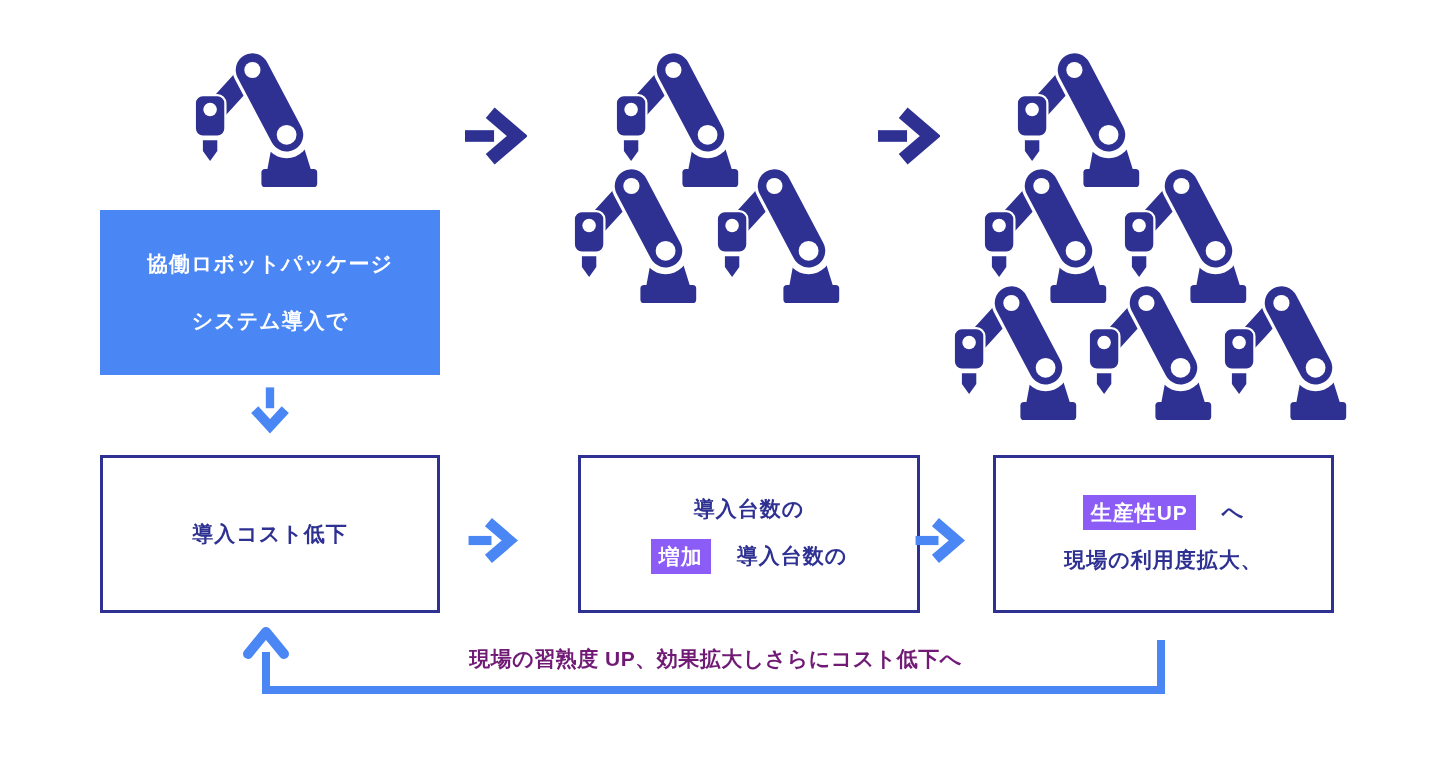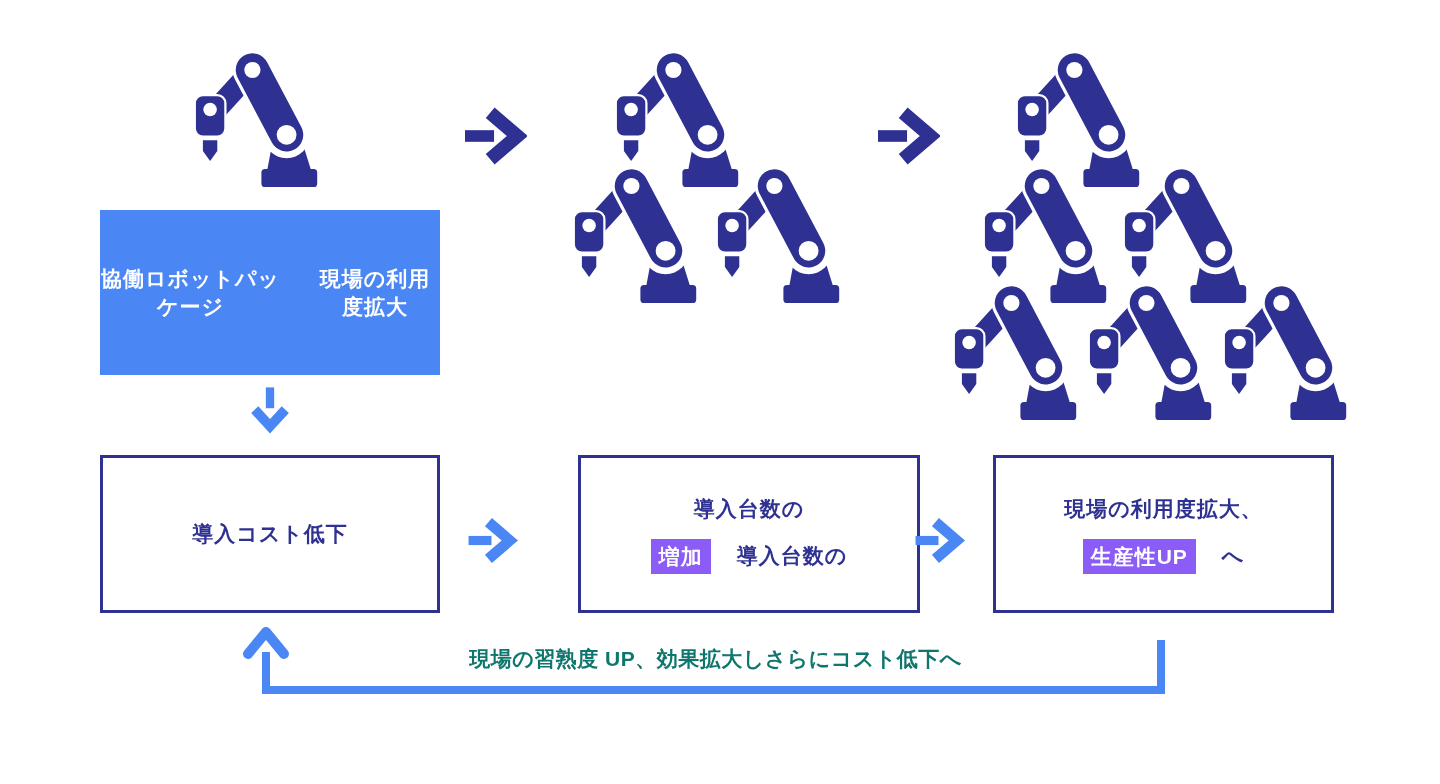--- a/index.html
+++ b/index.html
@@ -29,21 +29,21 @@
   .down-arrow { position: absolute; width: 46px; height: 50px; color: #4a87f5; }
 
   
   .callout {
     position: absolute;
     left: 100px; top: 210px;
     width: 340px; height: 165px;
     background: #4a87f5;
     color: #ffffff;
     display: flex;
-    flex-direction: row;
+    flex-direction: column;
     justify-content: center;
     align-items: center;
     gap: 29px;
     font-size: 21px;
     font-weight: 700;
     letter-spacing: 1px;
     text-align: center;
   }
 
   
@@ -74,21 +74,21 @@
     line-height: 1;
   }
 
   
   .loop-svg { position: absolute; left: 236px; top: 616px; }
   .feedback-label {
     position: absolute;
     left: 268px; top: 645px;
     width: 895px;
     text-align: center;
-    color: #0f766e;
+    color: #701a75;
     font-size: 21px;
     font-weight: 700;
     letter-spacing: 0.5px;
   }
 
   .defs-holder { position: absolute; width: 0; height: 0; overflow: hidden; }
 </style>
 </head>
 <body>
 
@@ -162,21 +162,21 @@
     <svg class="robot" style="left:1087px;top:285px">
         <use href="#sym-robot"></use>
       </svg>
     <svg class="robot" style="left:1222px;top:285px">
         <use href="#sym-robot"></use>
       </svg>
   </div>
 
   <div class="callout">
     <div>協働ロボットパッケージ</div>
-    <div>現場の利用度拡大</div>
+    <div>システム導入で</div>
   </div>
 
   <svg class="down-arrow" style="left:247px;top:386px">
       <use href="#sym-arrow-down"></use>
     </svg>
 
   <div class="process-box" style="left:100px;width:340px">
     <div class="line">導入コスト低下</div>
   </div>
 
@@ -190,25 +190,25 @@
       <span class="hl">増加</span>
       <span>導入台数の</span>
     </div>
   </div>
 
   <svg class="small-arrow" style="left:914px;top:513px">
       <use href="#sym-arrow-right"></use>
     </svg>
 
   <div class="process-box" style="left:993px;width:341px">
-    <div class="line">現場の利用度拡大、</div>
     <div class="line">
       <span class="hl">生産性UP</span>
       <span>へ</span>
     </div>
+    <div class="line">現場の利用度拡大、</div>
   </div>
 
   <svg class="loop-svg" width="940" height="84" viewBox="0 0 940 84">
     <path d="M925 24 L925 74 L30 74 L30 36" fill="none" stroke="#4a87f5" stroke-width="8"></path>
     <path d="M12 38 L30 16 L48 38" fill="none" stroke="#4a87f5" stroke-width="10" stroke-linecap="round" stroke-linejoin="round"></path>
   </svg>
   <div class="feedback-label">現場の習熟度 UP、効果拡大しさらにコスト低下へ</div>
 
 </div>
 

